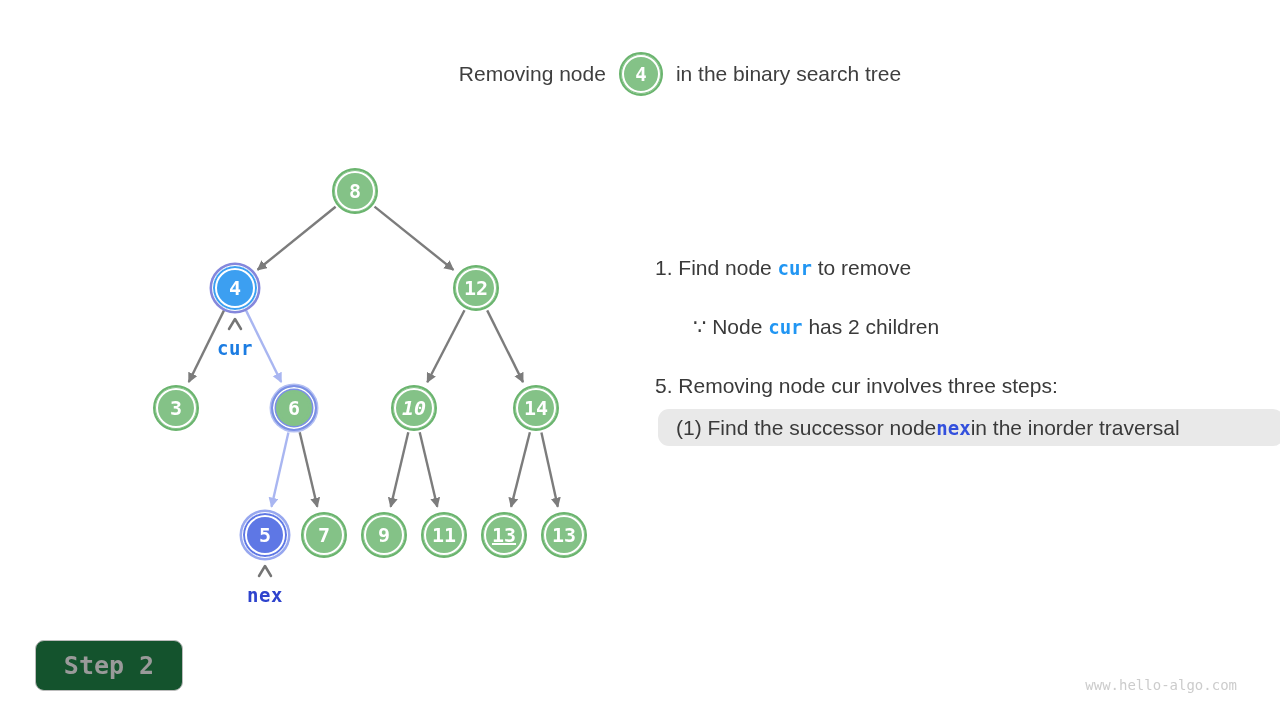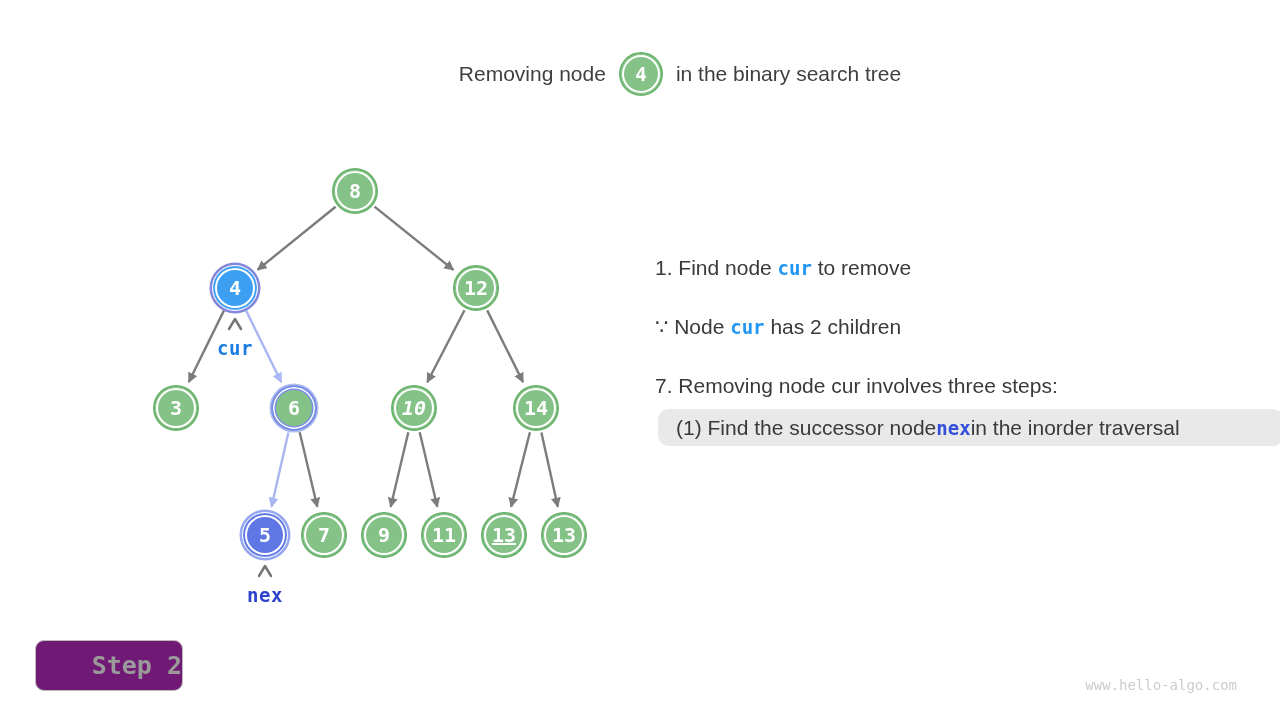--- a/index.html
+++ b/index.html
@@ -37,22 +37,22 @@
   .note-line{position:absolute;left:18px;font-size:21px;color:#3a3a3a;white-space:nowrap;}
   .note-pill{position:absolute;left:0;width:626px;height:37px;box-sizing:border-box;
              background:#e9e9e9;border-radius:11px;display:flex;align-items:center;
              padding-left:18px;font-size:21px;color:#3a3a3a;white-space:nowrap;margin-left:21px;}
   .code{font-family:"DejaVu Sans Mono",monospace;font-weight:bold;font-size:19px;}
   .code-cur{color:#2196f3;}
   .code-nex{color:#3350dd;}
 
   
   .step-badge{position:absolute;left:35px;top:640px;width:148px;height:51px;box-sizing:border-box;
-              border:1.5px solid #bcbcbc;border-radius:9px;background:#701a75;
-              display:flex;align-items:center;justify-content:flex-end;
+              border:1.5px solid #bcbcbc;border-radius:9px;background:#14532d;
+              display:flex;align-items:center;justify-content:center;
               font-family:"DejaVu Sans Mono",monospace;font-weight:bold;font-size:25px;color:#9a9a9a;}
   .watermark{position:absolute;right:43px;top:677px;
              font-family:"DejaVu Sans Mono",monospace;font-size:14px;color:#cccccc;}
 </style>
 </head>
 <body>
 
 <div class="stage">
 
   <div class="title-row">
@@ -105,22 +105,22 @@
       <div class="tree-node green" style="left: 361px; top: 512px;">9</div>
       <div class="tree-node green" style="left: 421px; top: 512px;">11</div>
       <div class="tree-node green" style="left: 481px; top: 512px; text-decoration: underline;">13</div>
       <div class="tree-node green" style="left: 541px; top: 512px;">13</div>
       <div class="ptr-label" style="left: 235px; top: 337px; color: rgb(27, 124, 226);">cur</div>
       <div class="ptr-label" style="left: 265px; top: 584px; color: rgb(46, 67, 205);">nex</div>
     </div>
 
   <div id="notes">
       <div class="note-line" style="top: 256px;"><span>1. Find node </span><span class="code code-cur">cur</span><span> to remove</span></div>
-      <div class="note-line" style="top: 315px;"><span>∵ Node </span><span class="code code-cur">cur</span><span> has 2 children</span></div>
-      <div class="note-line" style="top: 374px;"><span>7. Removing node cur involves three steps:</span></div>
+      <div class="note-line" style="top: 315px; margin-left: 38px;"><span>∵ Node </span><span class="code code-cur">cur</span><span> has 2 children</span></div>
+      <div class="note-line" style="top: 374px;"><span>5. Removing node cur involves three steps:</span></div>
       <div class="note-pill" style="top: 409px;">
         <span>(1) Find the successor node </span>
         <span class="code code-nex">nex</span>
         <span> in the inorder traversal</span>
       </div>
     </div>
 
   <div class="step-badge">
     <span>Step 2</span>
   </div>

